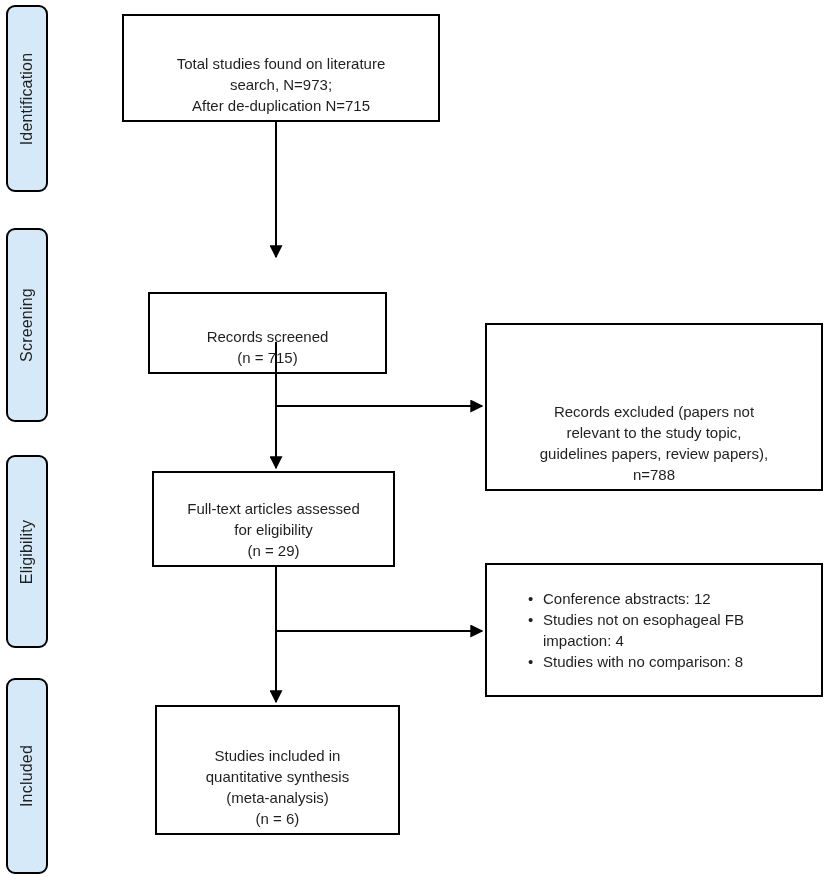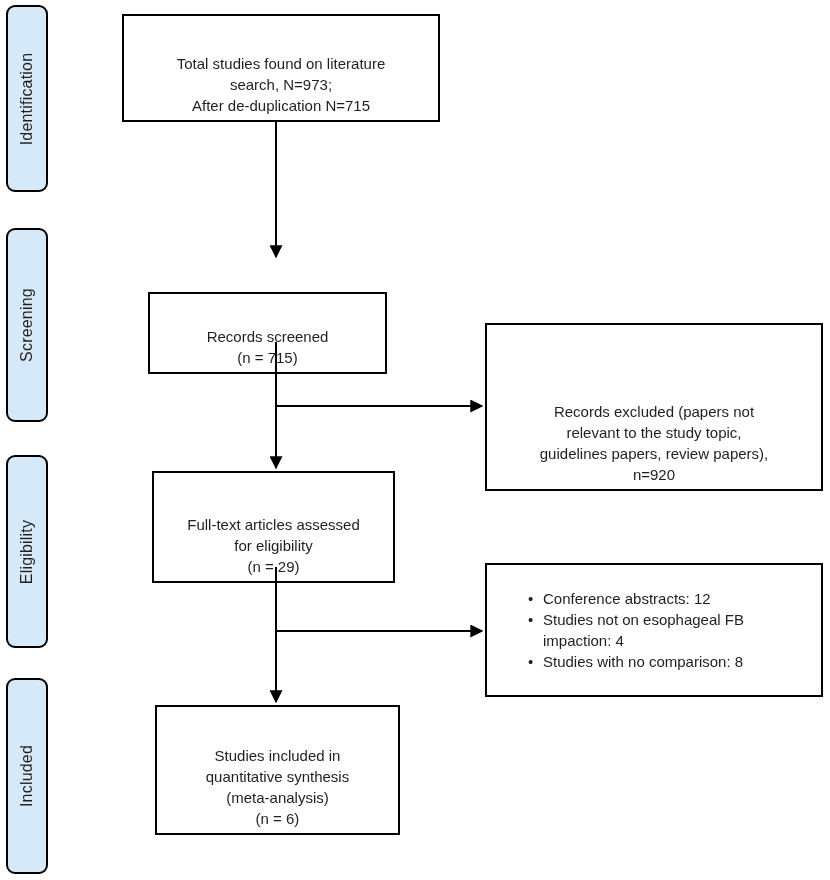--- a/index.html
+++ b/index.html
@@ -54,21 +54,21 @@
     line-height: 1.4;
   }
   .flow-box .box-text {
     white-space: pre-line;
     text-align: center;
     padding: 4px 8px;
   }
   #box-identification    { left: 122px; top: 14px;  width: 318px; height: 108px; }
   #box-screened          { left: 148px; top: 260px; width: 239px; height: 82px; margin-top: 32px;  }
   #box-excluded          { left: 485px; top: 323px; width: 338px; height: 168px; }
-  #box-fulltext          { left: 152px; top: 471px; width: 243px; height: 112px;  }
+  #box-fulltext          { left: 152px; top: 471px; width: 243px; height: 96px;  }
   #box-exclusion-reasons { left: 485px; top: 563px; width: 338px; height: 134px; }
   #box-included          { left: 155px; top: 705px; width: 245px; height: 130px; }
 
   
   #box-exclusion-reasons {
     flex-direction: column;
     align-items: stretch;
     justify-content: center;
     padding: 8px 12px 8px 41px;
   }
@@ -124,21 +124,21 @@
 
   <div class="flow-box" id="box-screened">
     <div class="box-text">Records screened
 (n = 715)</div>
   </div>
 
   <div class="flow-box" id="box-excluded">
     <div class="box-text">Records excluded (papers not
 relevant to the study topic,
 guidelines papers, review papers),
-n=920</div>
+n=788</div>
   </div>
 
   <div class="flow-box" id="box-fulltext">
     <div class="box-text">Full-text articles assessed
 for eligibility
 (n = 29)</div>
   </div>
 
   <div class="flow-box" id="box-exclusion-reasons">
     <div class="bullet-row">

